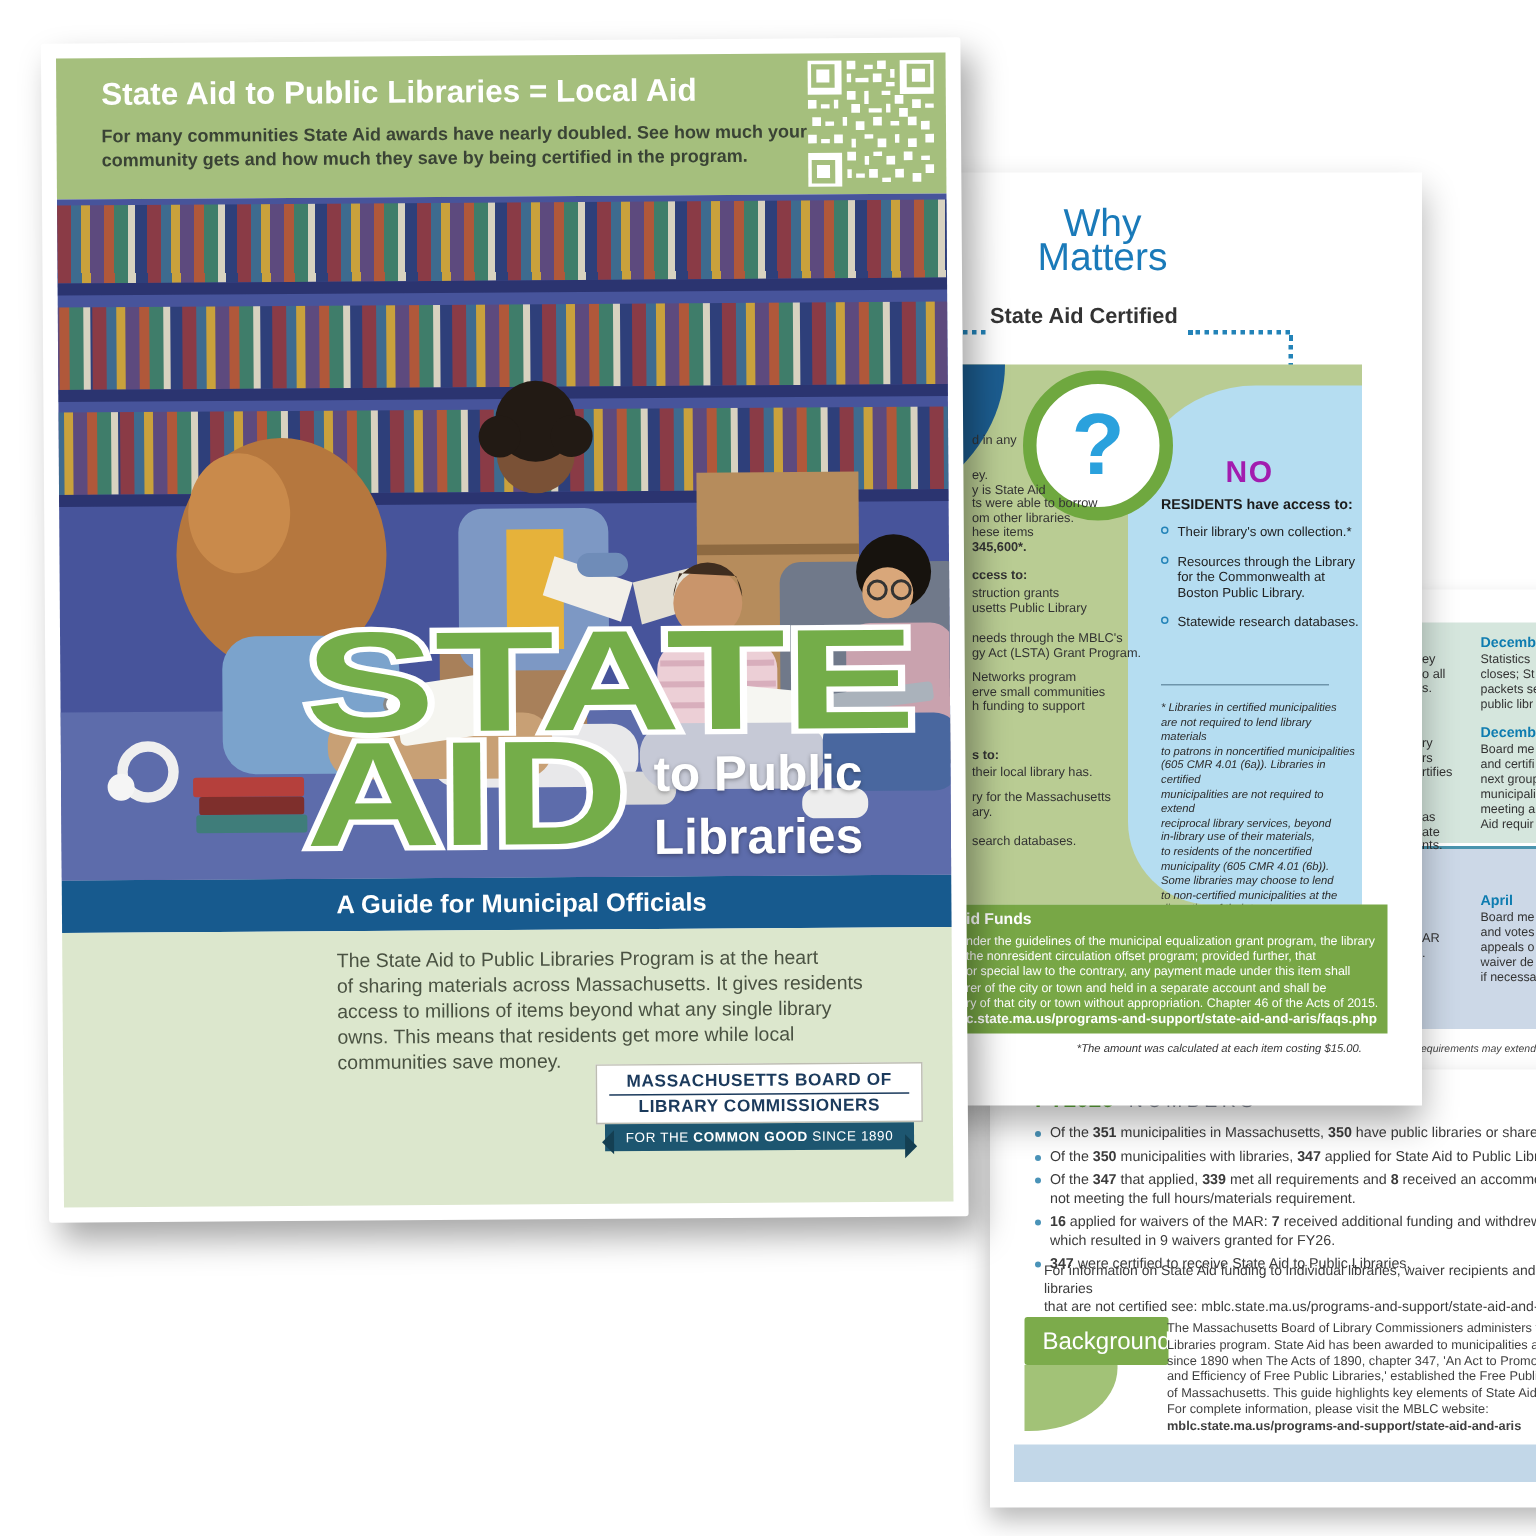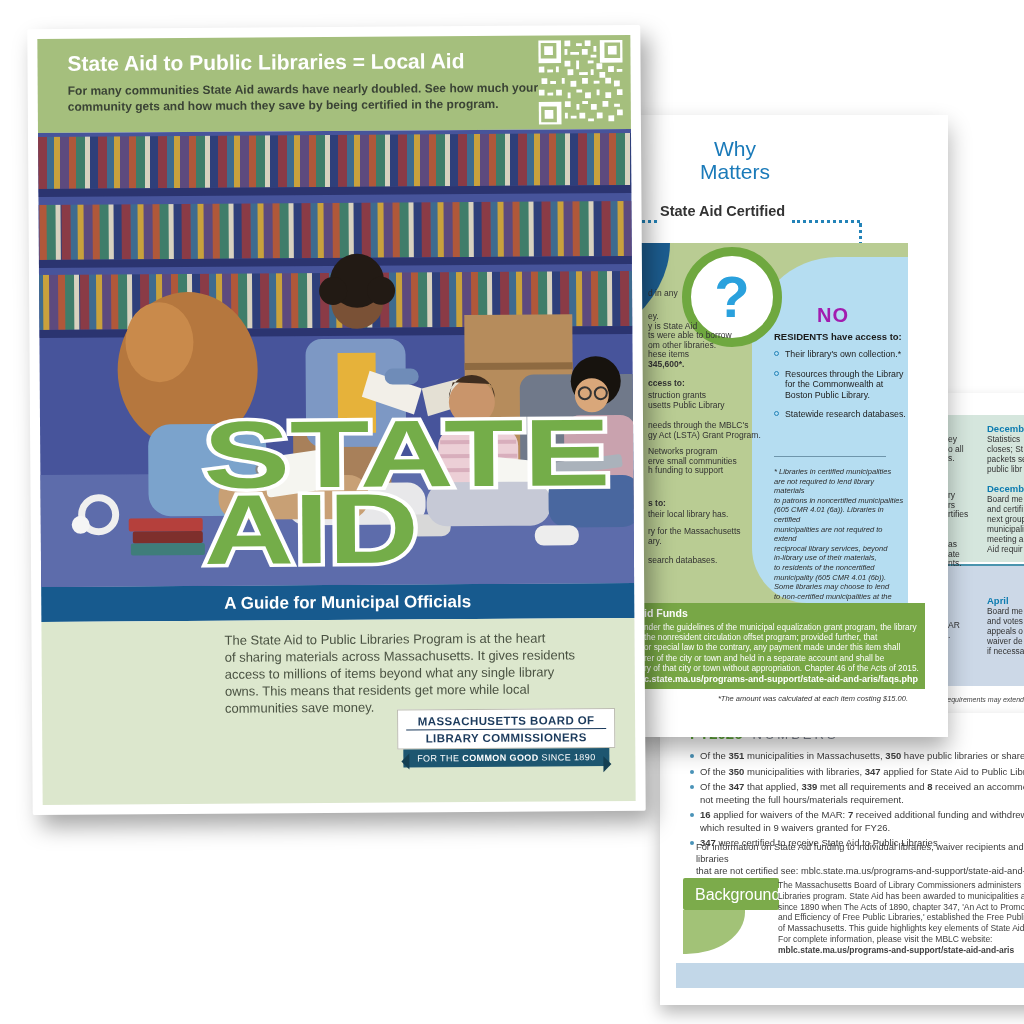--- a/index.html
+++ b/index.html
@@ -39,21 +39,21 @@
                 background:#a2c277; border-radius:0 0 95% 0; }
   .p4-bg-text { position:absolute; left:118px; top:167px; width:300px; font-size:8.5px;
                 line-height:10.8px; color:#3f3f3f; }
   .p4-bg-link { font-weight:bold; }
   .p4-band { position:absolute; left:16px; top:250px; right:0; height:25px; background:#c2d7e8; }
 
   
   #page2 { position:absolute; left:520px; top:115px; width:428px; height:622px;
            background:#fff; z-index:3; box-shadow:0 12px 22px rgba(0,0,0,.32); }
   .p2-heading { position:absolute; left:105px; top:22px; width:220px; text-align:center;
-                line-height:23px; font-size:21px; color:#1a7ab9; }
+                line-height:23px; font-size:26px; color:#1a7ab9; }
   .p2-heading .hl { font-weight:bold; color:#0b5ea6; }
   .p2-cert-label { position:absolute; left:140px; top:88px; font-size:14.5px; font-weight:bold;
                    color:#333; }
   .dot-h { position:absolute; border-top:3px dotted #2383b8; height:0; }
   .dot-v { position:absolute; border-left:3px dotted #2383b8; width:0; }
   .p2-arrowhead { position:absolute; left:334px; top:179px; width:0; height:0;
                   border-left:7px solid transparent; border-right:7px solid transparent;
                   border-top:10px solid #1c6f9c; }
   .p2-sage { position:absolute; left:0; top:128px; width:388px; height:360px; background:#b9cc93; }
   .p2-navy { position:absolute; left:0; top:128px; width:150px; height:115px; background:#1c5d90;
@@ -392,20 +392,22 @@
         <circle cx="58" cy="382" r="17" fill="none" stroke="#efefef" stroke-width="7"></circle>
         <circle cx="40" cy="392" r="9" fill="#f5f5f5"></circle>
       </svg>
     </div>
 
     <div class="p1-hero">
       <svg width="593" height="454" viewBox="0 0 593 454">
         <text x="163" y="356" font-family="Liberation Sans, sans-serif" font-size="95" font-weight="bold" fill="#74ad49" stroke="#fff" stroke-width="7" paint-order="stroke" textLength="407" lengthAdjust="spacingAndGlyphs">STATE</text>
         <text x="163" y="432" font-family="Liberation Sans, sans-serif" font-size="99" font-weight="bold" fill="#74ad49" stroke="#fff" stroke-width="7" paint-order="stroke" textLength="215" lengthAdjust="spacingAndGlyphs">AID</text>
       </svg>
+      <div class="p1-hero-tag">to Public
+Libraries</div>
     </div>
 
     <div class="p1-band">
       <div class="p1-band-text">A Guide for Municipal Officials</div>
     </div>
 
     <div class="p1-sage">
       <div class="p1-intro pre">The State Aid to Public Libraries Program is at the heart
 of sharing materials across Massachusetts. It gives residents
 access to millions of items beyond what any single library

